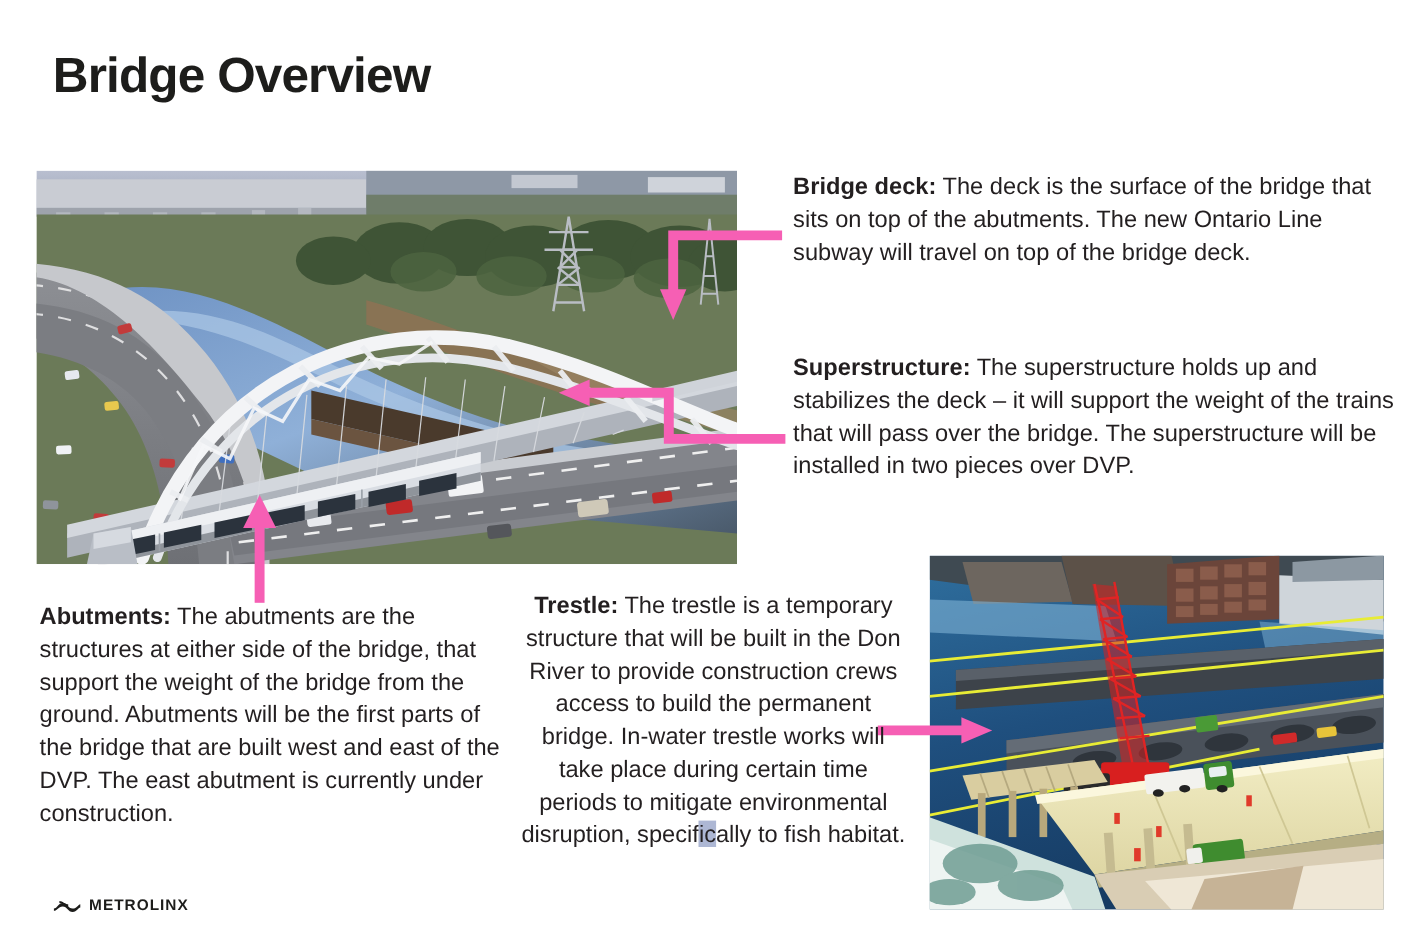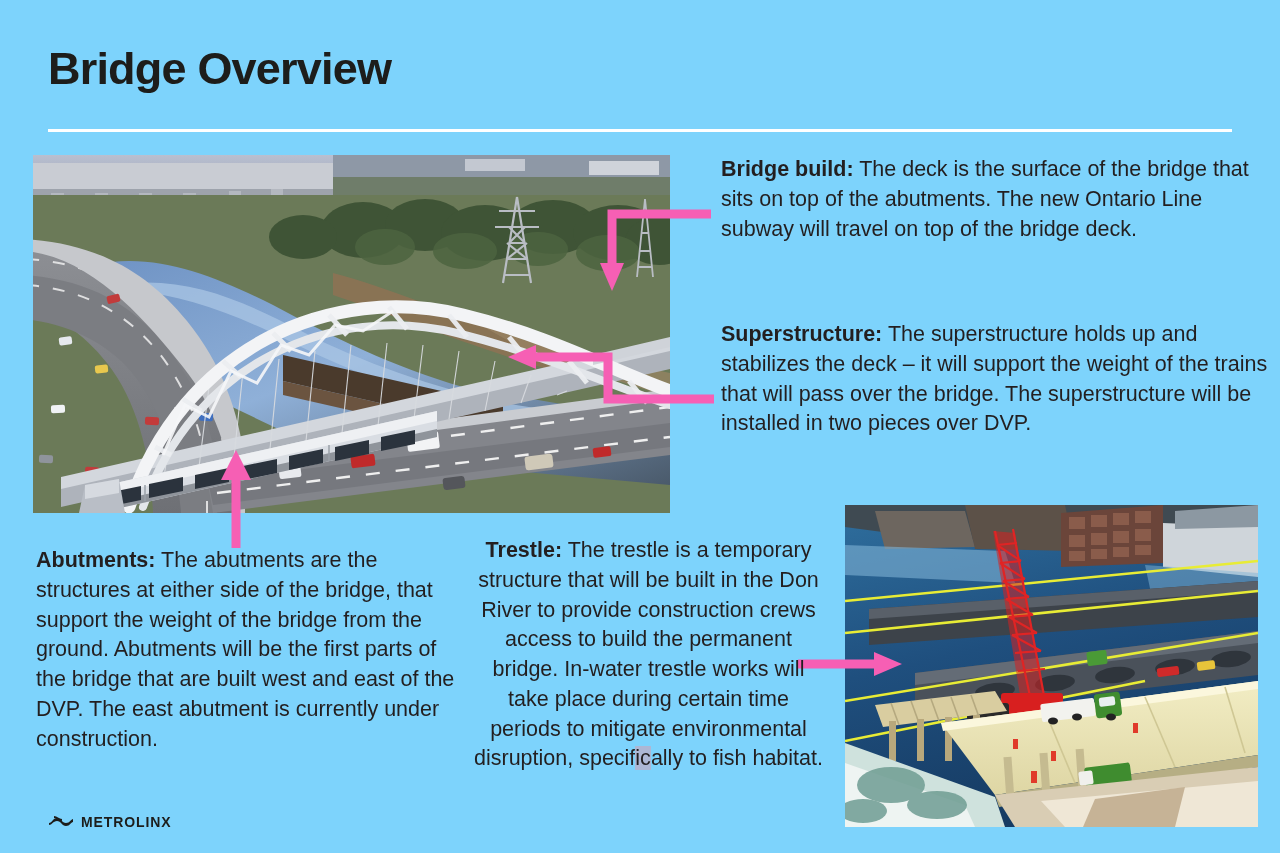--- a/index.html
+++ b/index.html
@@ -10,21 +10,21 @@
     width: 1280px;
     height: 853px;
     background: #f6cbe6;
     font-family: "Liberation Sans", sans-serif;
     overflow: hidden;
     position: relative;
   }
   .slide {
     position: absolute;
     inset: 0;
-    background: #7dd3fc;
+    background: #ffffff;
   }
 
   
   .page-title {
     position: absolute;
     left: 48px;
     top: 44px;
     font-size: 45px;
     font-weight: bold;
     color: #1d1d1b;
@@ -58,21 +58,21 @@
   #block-super     { left: 721px; top: 320px;  width: 552px; }
   #block-abutments { left: 36px;  top: 546px;  width: 420px; }
   #block-trestle   { left: 471px; top: 536px;  width: 355px; text-align: center; }
 
   
   .logo {
     position: absolute;
     left: 48px;
     top: 814px;
     display: flex;
-    align-items: flex-start;
+    align-items: flex-end;
     gap: 7px;
   }
   .logo-text {
     font-size: 14px;
     font-weight: bold;
     letter-spacing: 0.9px;
     color: #1d1d1b;
   }
 
   
@@ -454,21 +454,21 @@
     <path d="M18,100 L18,26" stroke="#f65fb4" stroke-width="9" fill="none"></path>
     <path d="M18,2 L33,32 L3,32 Z" fill="#f65fb4"></path>
   </svg>
 
   <svg class="arrow-svg" style="left:798px; top:650px; width:106px; height:28px;" viewBox="0 0 106 28">
     <path d="M0,14 L82,14" stroke="#f65fb4" stroke-width="9" fill="none"></path>
     <path d="M104,14 L76,2 L76,26 Z" fill="#f65fb4"></path>
   </svg>
 
   <div class="textblock" id="block-deck">
-    <b>Bridge build:</b><span> The deck is the surface of the bridge that sits on top of the abutments. The new Ontario Line subway will travel on top of the bridge deck.</span>
+    <b>Bridge deck:</b><span> The deck is the surface of the bridge that sits on top of the abutments. The new Ontario Line subway will travel on top of the bridge deck.</span>
   </div>
 
   <div class="textblock" id="block-super">
     <b>Superstructure:</b><span> The superstructure holds up and stabilizes the deck – it will support the weight of the trains that will pass over the bridge. The superstructure will be installed in two pieces over DVP.</span>
   </div>
 
   <div class="textblock" id="block-abutments">
     <b>Abutments:</b><span> The abutments are the structures at either side of the bridge, that support the weight of the bridge from the ground. Abutments will be the first parts of the bridge that are built west and east of the DVP. The east abutment is currently under construction.</span>
   </div>
 

